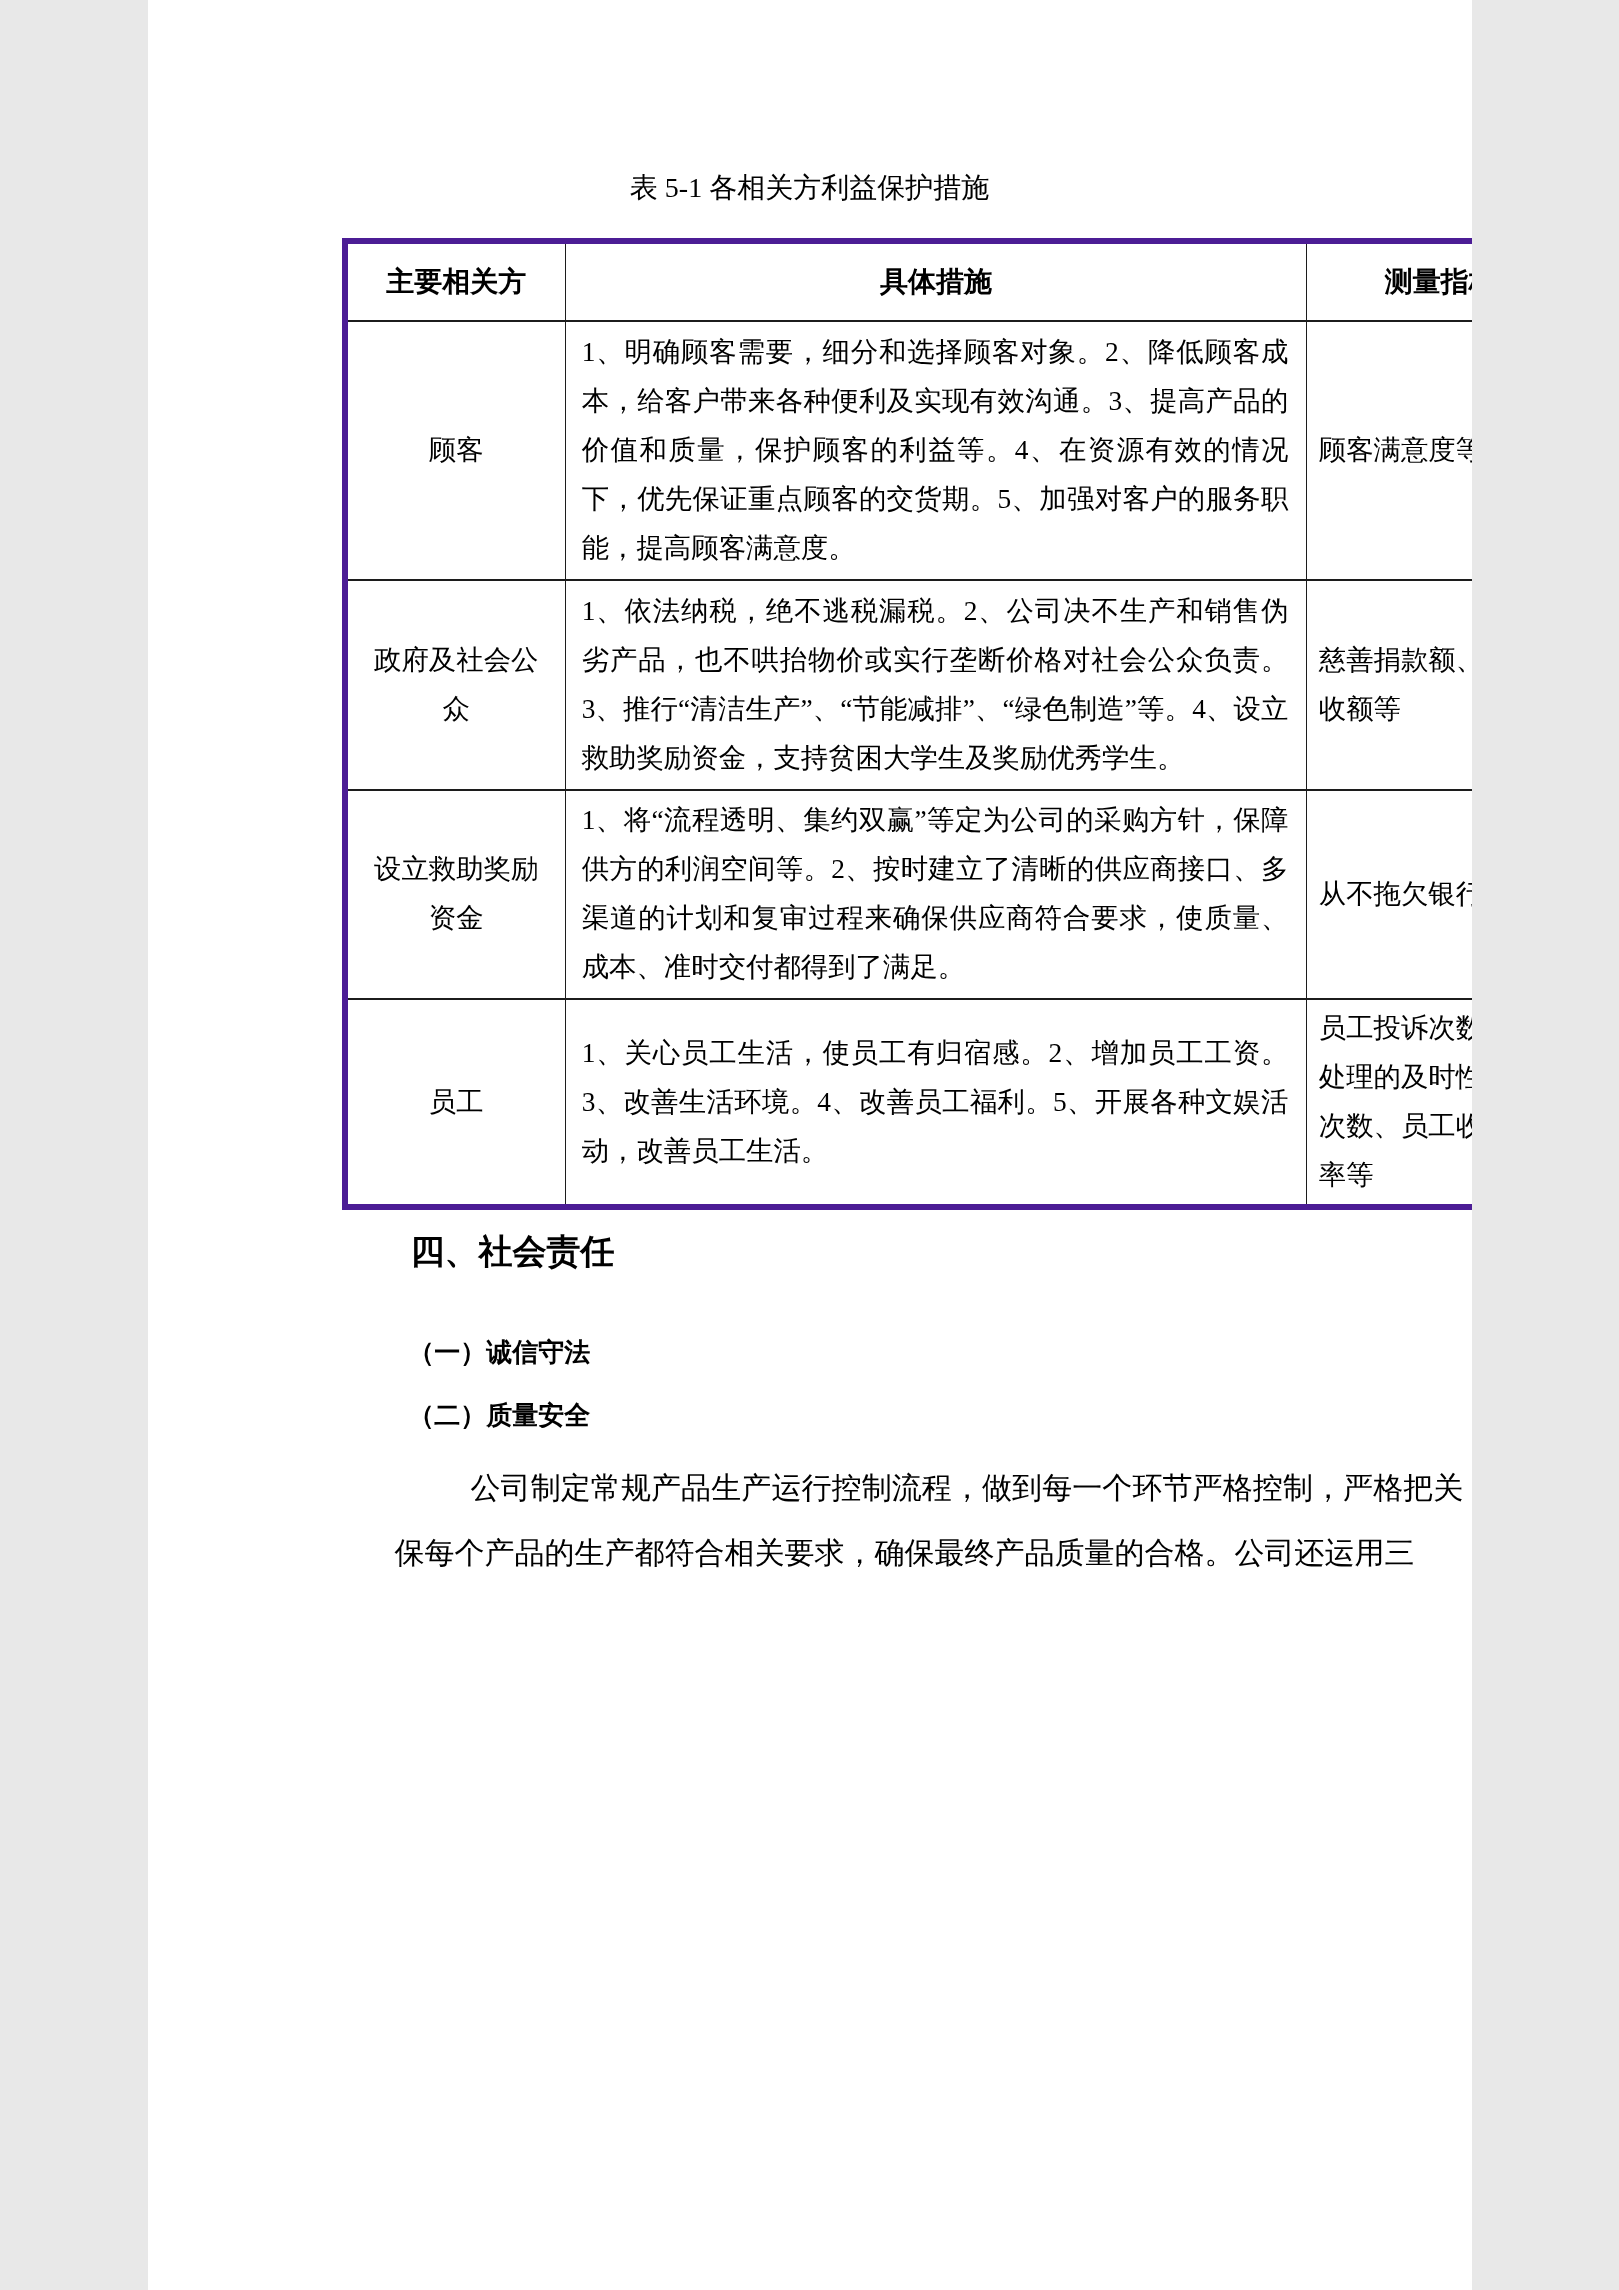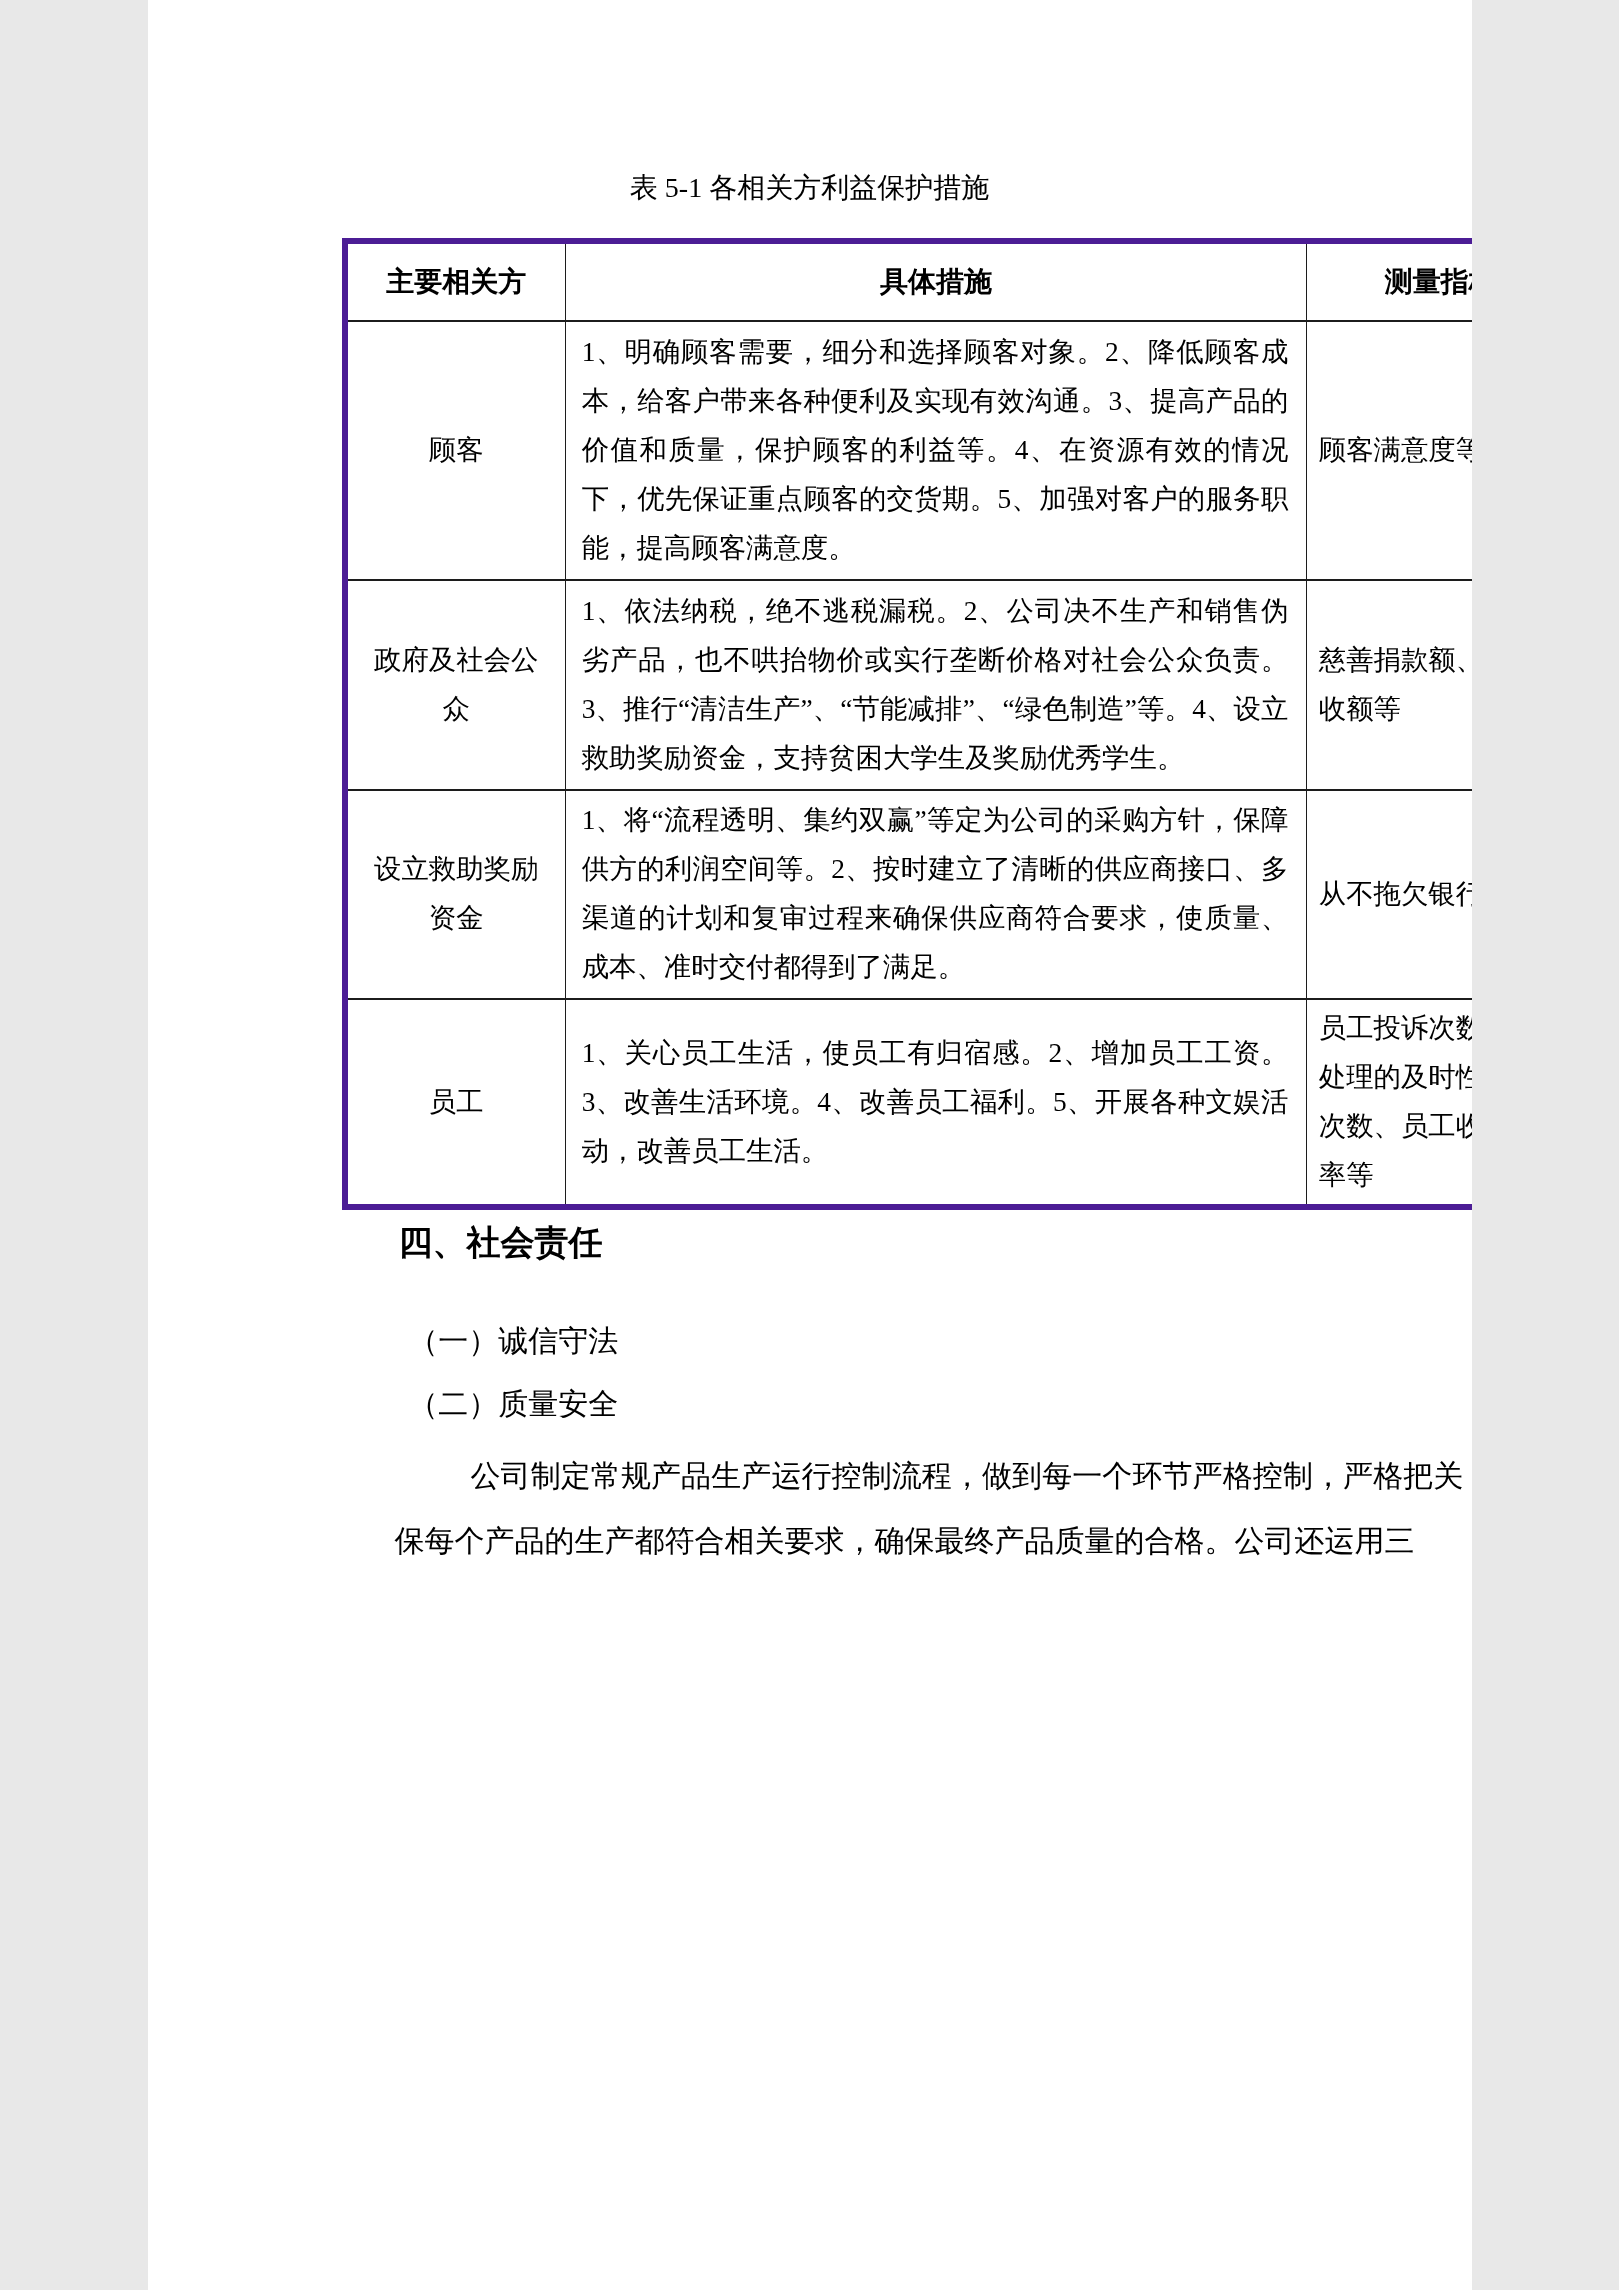--- a/index.html
+++ b/index.html
@@ -86,25 +86,26 @@
   .text-block {
     position: absolute;
     left: 247px;
     top: 1217px;
     width: 1129px;
   }
   .h1 {
     font-size: 34px;
     font-weight: bold;
     line-height: 43px;
-    margin: 4px;
+    margin: 16px;
+    font-family: Liberation Mono, monospace;
   }
   .h2 {
-    font-size: 30px;
-    font-weight: normal;
+    font-size: 26px;
+    font-weight: bold;
     line-height: 43px;
     margin: 55px 0 0 13.7px;
   }
   .h2.second {
     margin-top: 19.6px;
   }
   .para {
     font-size: 30px;
     line-height: 65px;
     text-align: justify;

